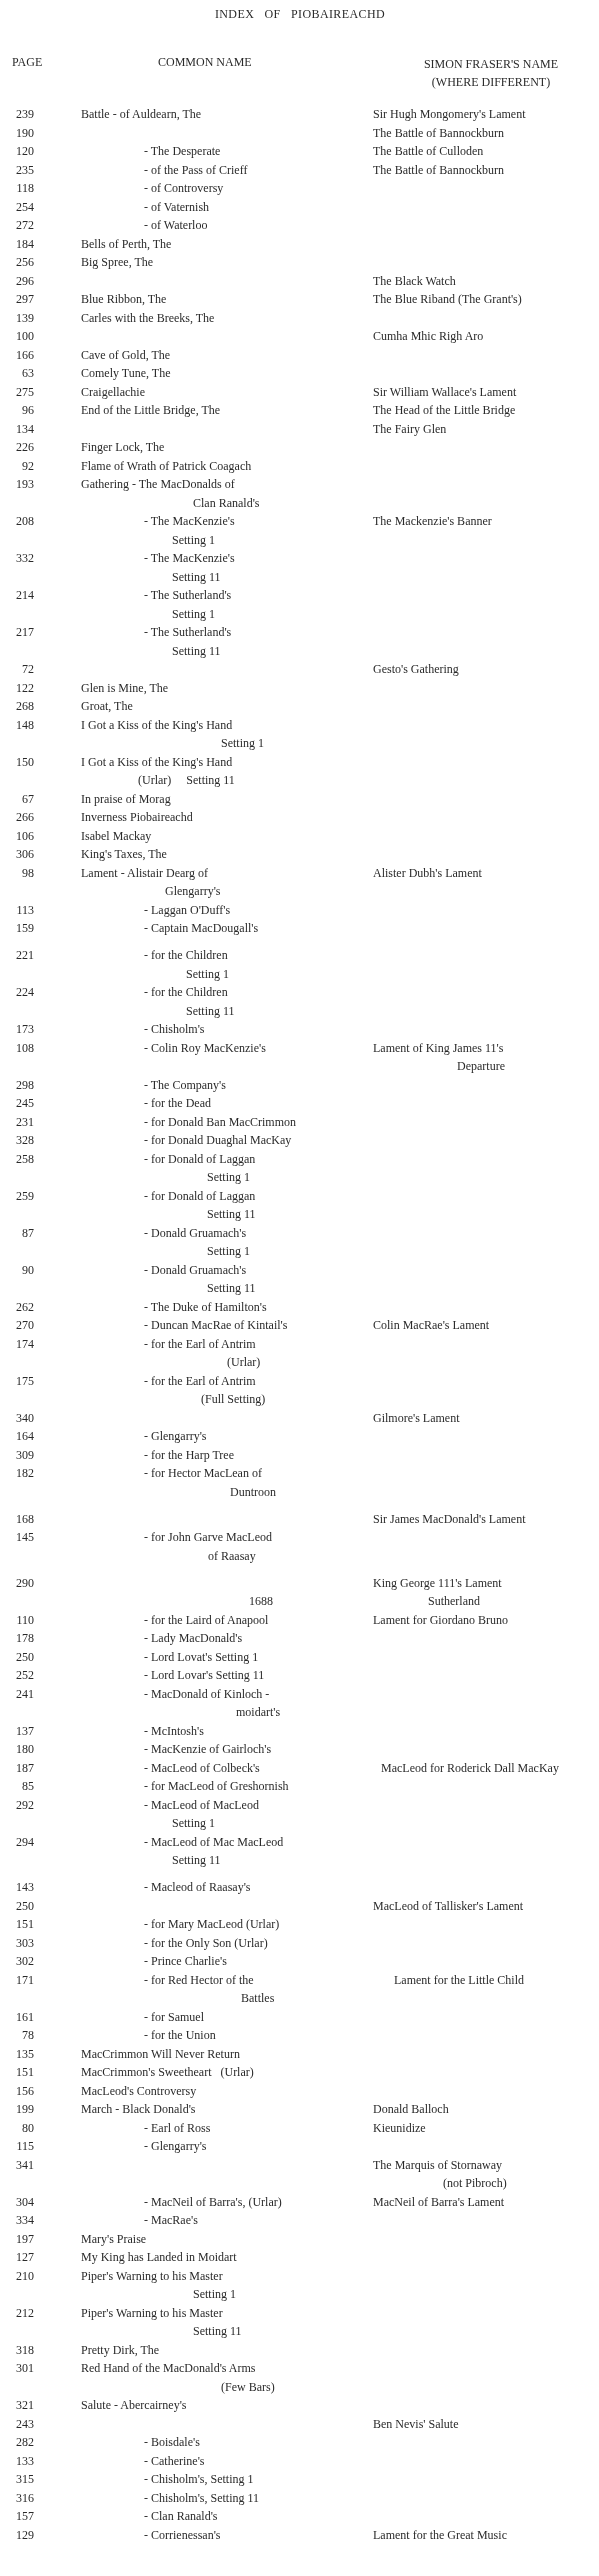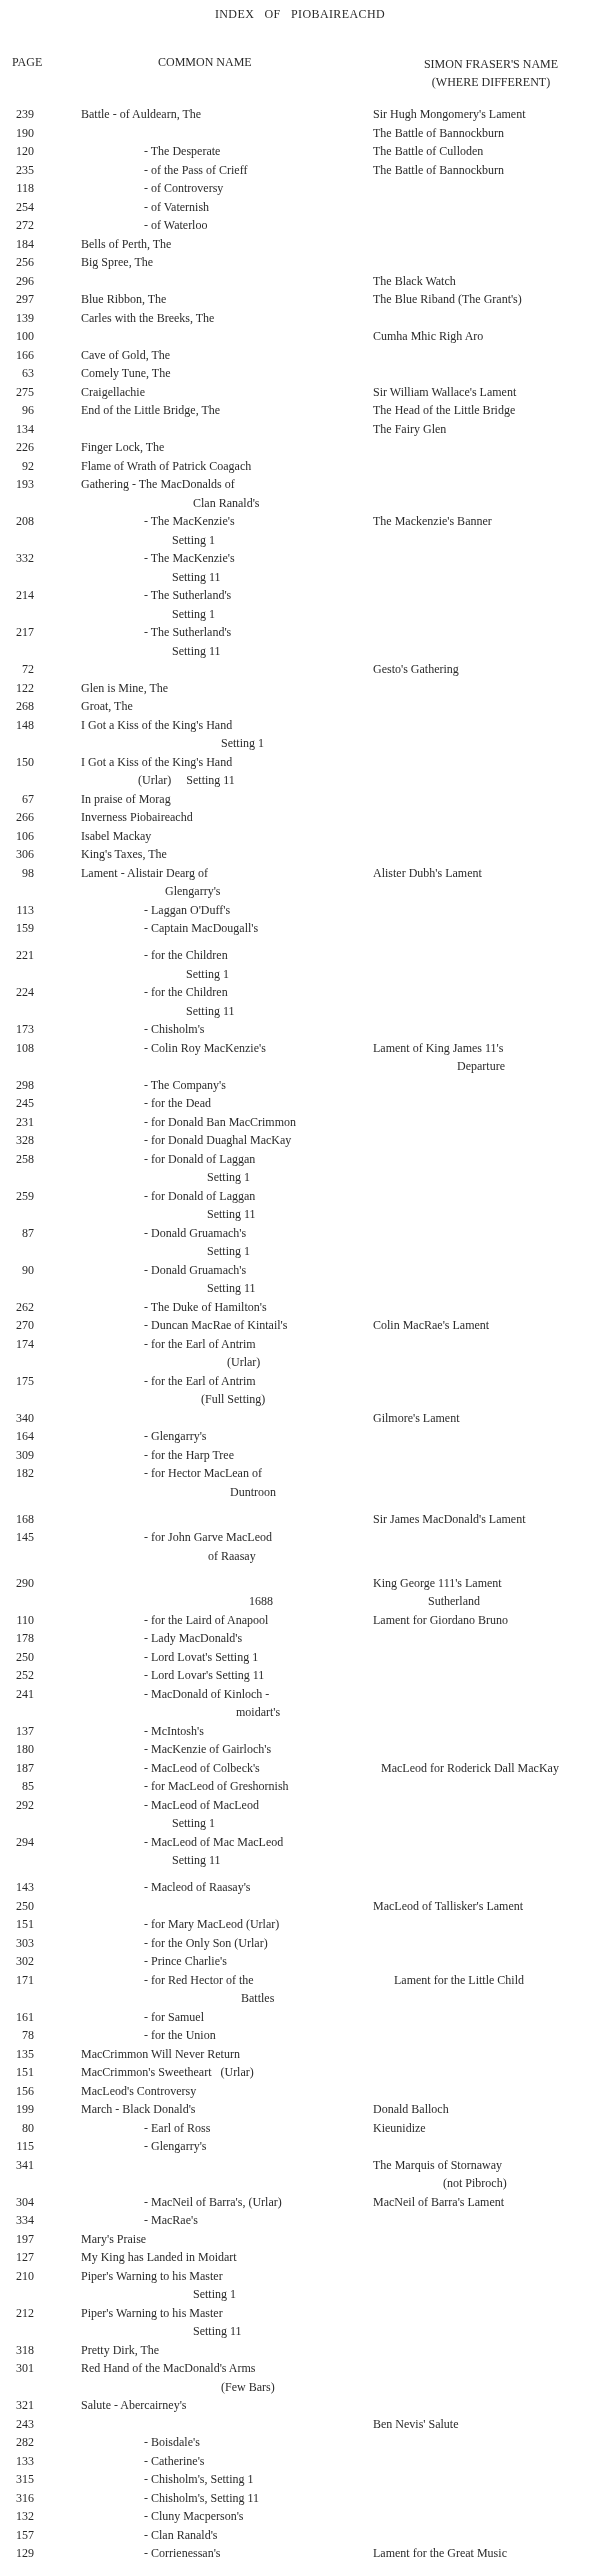--- a/index.html
+++ b/index.html
@@ -154,17 +154,16 @@
     <div class="line"><span class="pg"></span><span class="c" style="left: 193px;">Setting 11</span><span class="f" style="left: 373px;"></span></div>
     <div class="line"><span class="pg">318</span><span class="c" style="left: 81px;">Pretty Dirk, The</span><span class="f" style="left: 373px;"></span></div>
     <div class="line"><span class="pg">301</span><span class="c" style="left: 81px;">Red Hand of the MacDonald's Arms</span><span class="f" style="left: 373px;"></span></div>
     <div class="line"><span class="pg"></span><span class="c" style="left: 221px;">(Few Bars)</span><span class="f" style="left: 373px;"></span></div>
     <div class="line"><span class="pg">321</span><span class="c" style="left: 81px;">Salute - Abercairney's</span><span class="f" style="left: 373px;"></span></div>
     <div class="line"><span class="pg">243</span><span class="c" style="left: 81px;"></span><span class="f" style="left: 373px;">Ben Nevis' Salute</span></div>
     <div class="line"><span class="pg">282</span><span class="c" style="left: 144px;">- Boisdale's</span><span class="f" style="left: 373px;"></span></div>
     <div class="line"><span class="pg">133</span><span class="c" style="left: 144px;">- Catherine's</span><span class="f" style="left: 373px;"></span></div>
     <div class="line"><span class="pg">315</span><span class="c" style="left: 144px;">- Chisholm's, Setting 1</span><span class="f" style="left: 373px;"></span></div>
     <div class="line"><span class="pg">316</span><span class="c" style="left: 144px;">- Chisholm's, Setting 11</span><span class="f" style="left: 373px;"></span></div>
-    <div class="line"><span class="pg">132</span><span class="c" style="left: 144px;">- Cluny Macperson's</span><span class="f" style="left: 373px;"></span></div>
     <div class="line"><span class="pg">157</span><span class="c" style="left: 144px;">- Clan Ranald's</span><span class="f" style="left: 373px;"></span></div>
     <div class="line"><span class="pg">129</span><span class="c" style="left: 144px;">- Corrienessan's</span><span class="f" style="left: 373px;">Lament for the Great Music</span></div>
   </div>
 
 
 </body></html>

